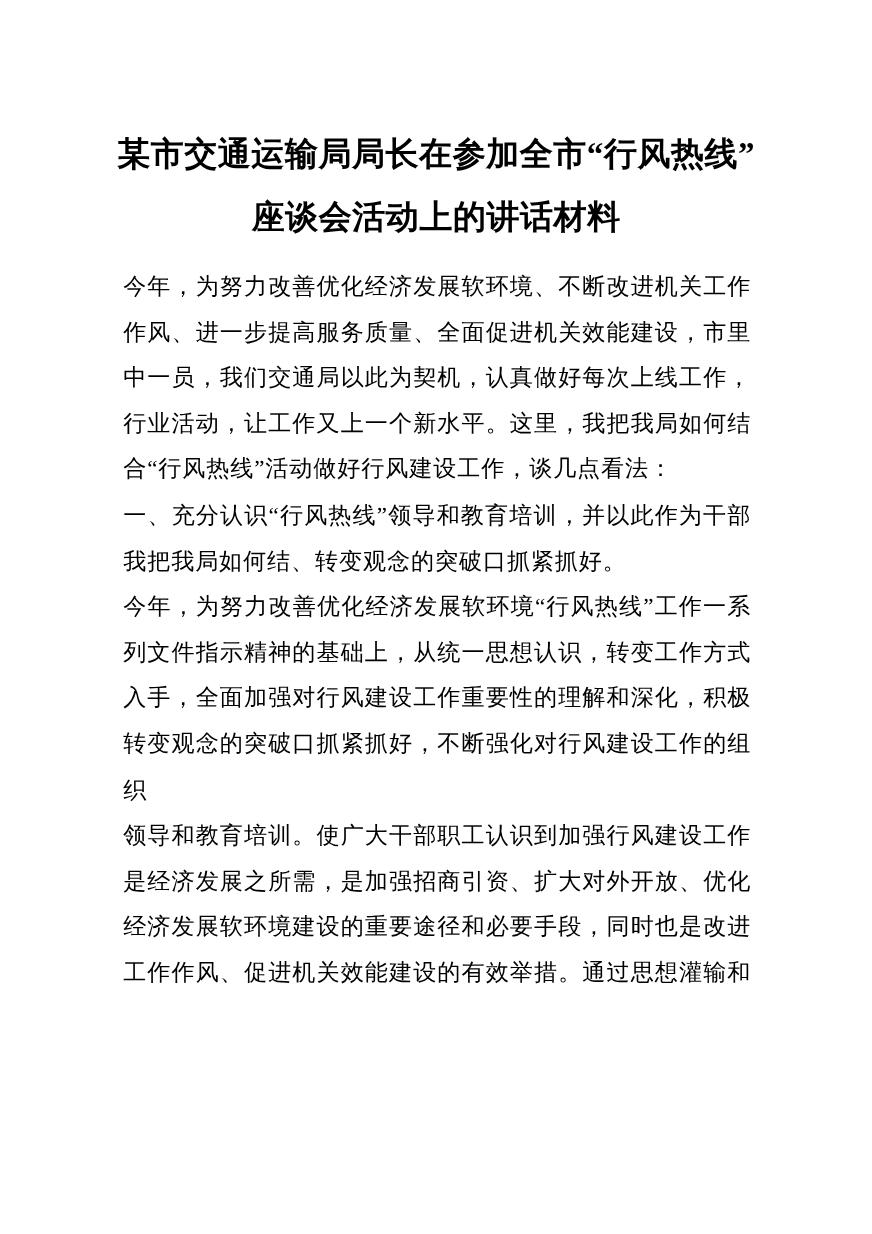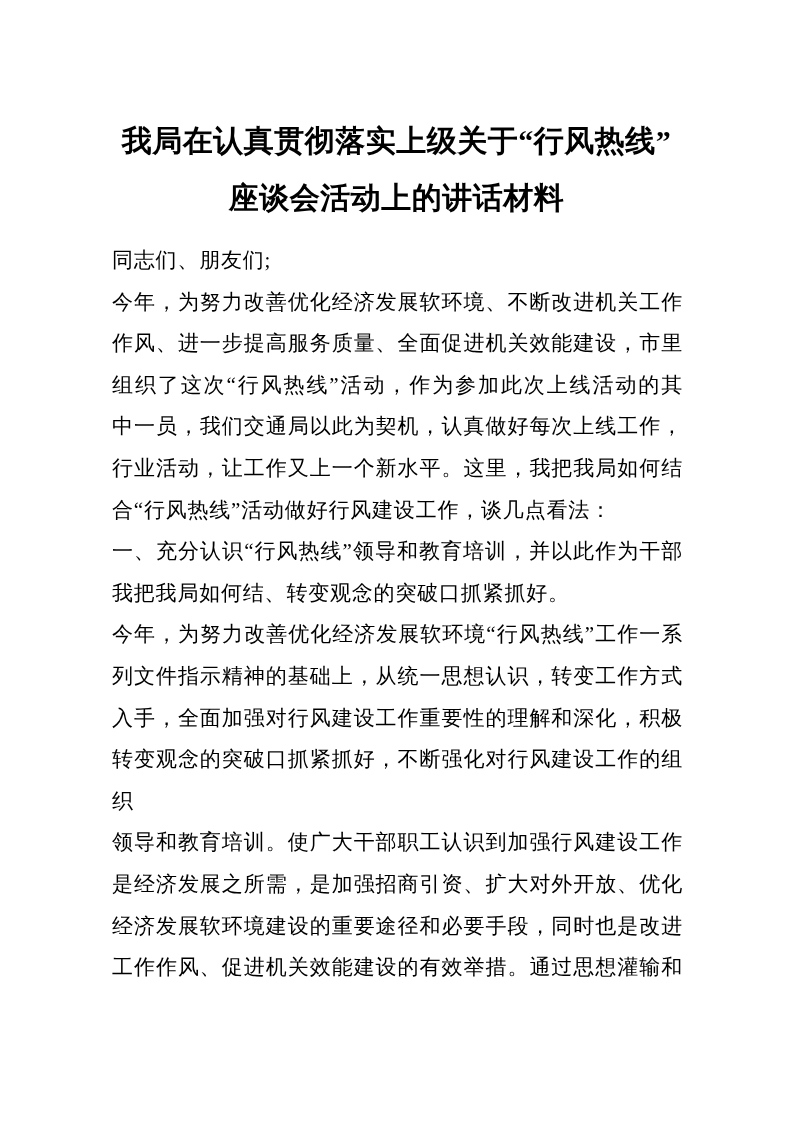--- a/index.html
+++ b/index.html
@@ -42,28 +42,26 @@
   .body-line.para-end {
     text-align: left;
     text-align-last: left;
   }
 </style>
 </head>
 <body>
 
 <div class="page" style="background: rgb(255, 255, 255); color: rgb(0, 0, 0);">
   <h1 class="title-block">
-      <div class="title-line">我局在认真贯彻落实上级关于“行风热线”</div>
+      <div class="title-line">某市交通运输局局长在参加全市“行风热线”</div>
       <div class="title-line">座谈会活动上的讲话材料</div>
     </h1>
   <div class="body-block">
-      <div class="body-line para-end">同志们、朋友们;</div>
       <div class="body-line">今年，为努力改善优化经济发展软环境、不断改进机关工作</div>
       <div class="body-line">作风、进一步提高服务质量、全面促进机关效能建设，市里</div>
-      <div class="body-line">组织了这次“行风热线”活动，作为参加此次上线活动的其</div>
       <div class="body-line">中一员，我们交通局以此为契机，认真做好每次上线工作，</div>
       <div class="body-line">行业活动，让工作又上一个新水平。这里，我把我局如何结</div>
       <div class="body-line para-end">合“行风热线”活动做好行风建设工作，谈几点看法：</div>
       <div class="body-line">一、充分认识“行风热线”领导和教育培训，并以此作为干部</div>
       <div class="body-line para-end">我把我局如何结、转变观念的突破口抓紧抓好。</div>
       <div class="body-line">今年，为努力改善优化经济发展软环境“行风热线”工作一系</div>
       <div class="body-line">列文件指示精神的基础上，从统一思想认识，转变工作方式</div>
       <div class="body-line">入手，全面加强对行风建设工作重要性的理解和深化，积极</div>
       <div class="body-line">转变观念的突破口抓紧抓好，不断强化对行风建设工作的组织</div>
       <div class="body-line">领导和教育培训。使广大干部职工认识到加强行风建设工作</div>

